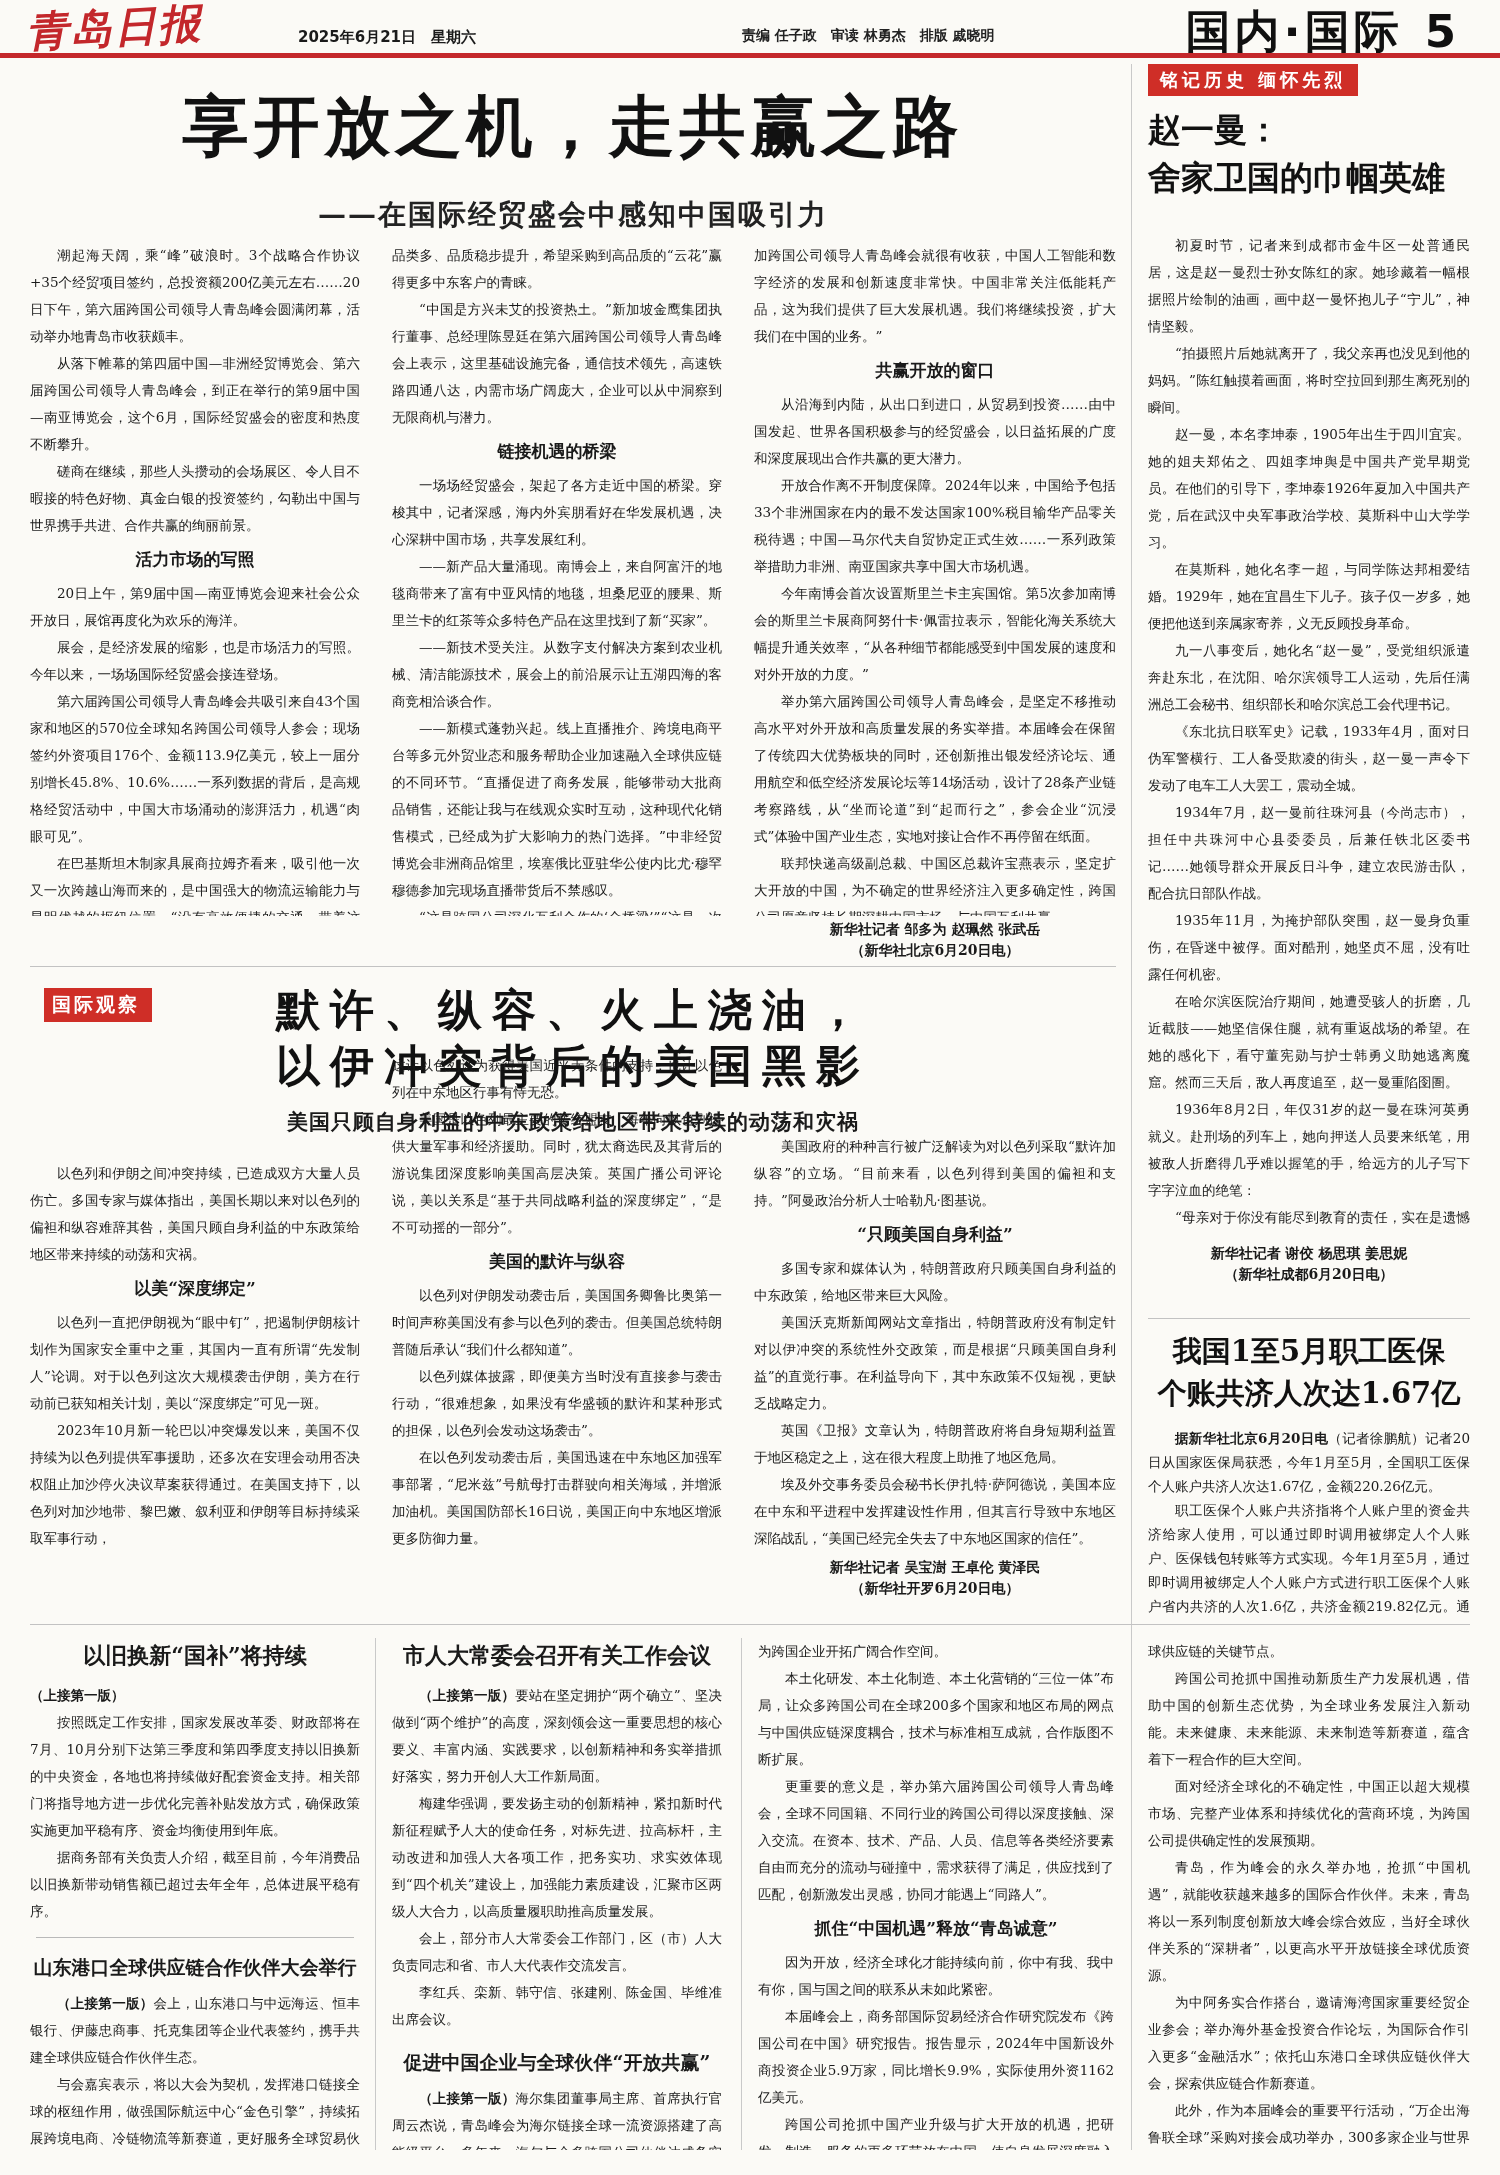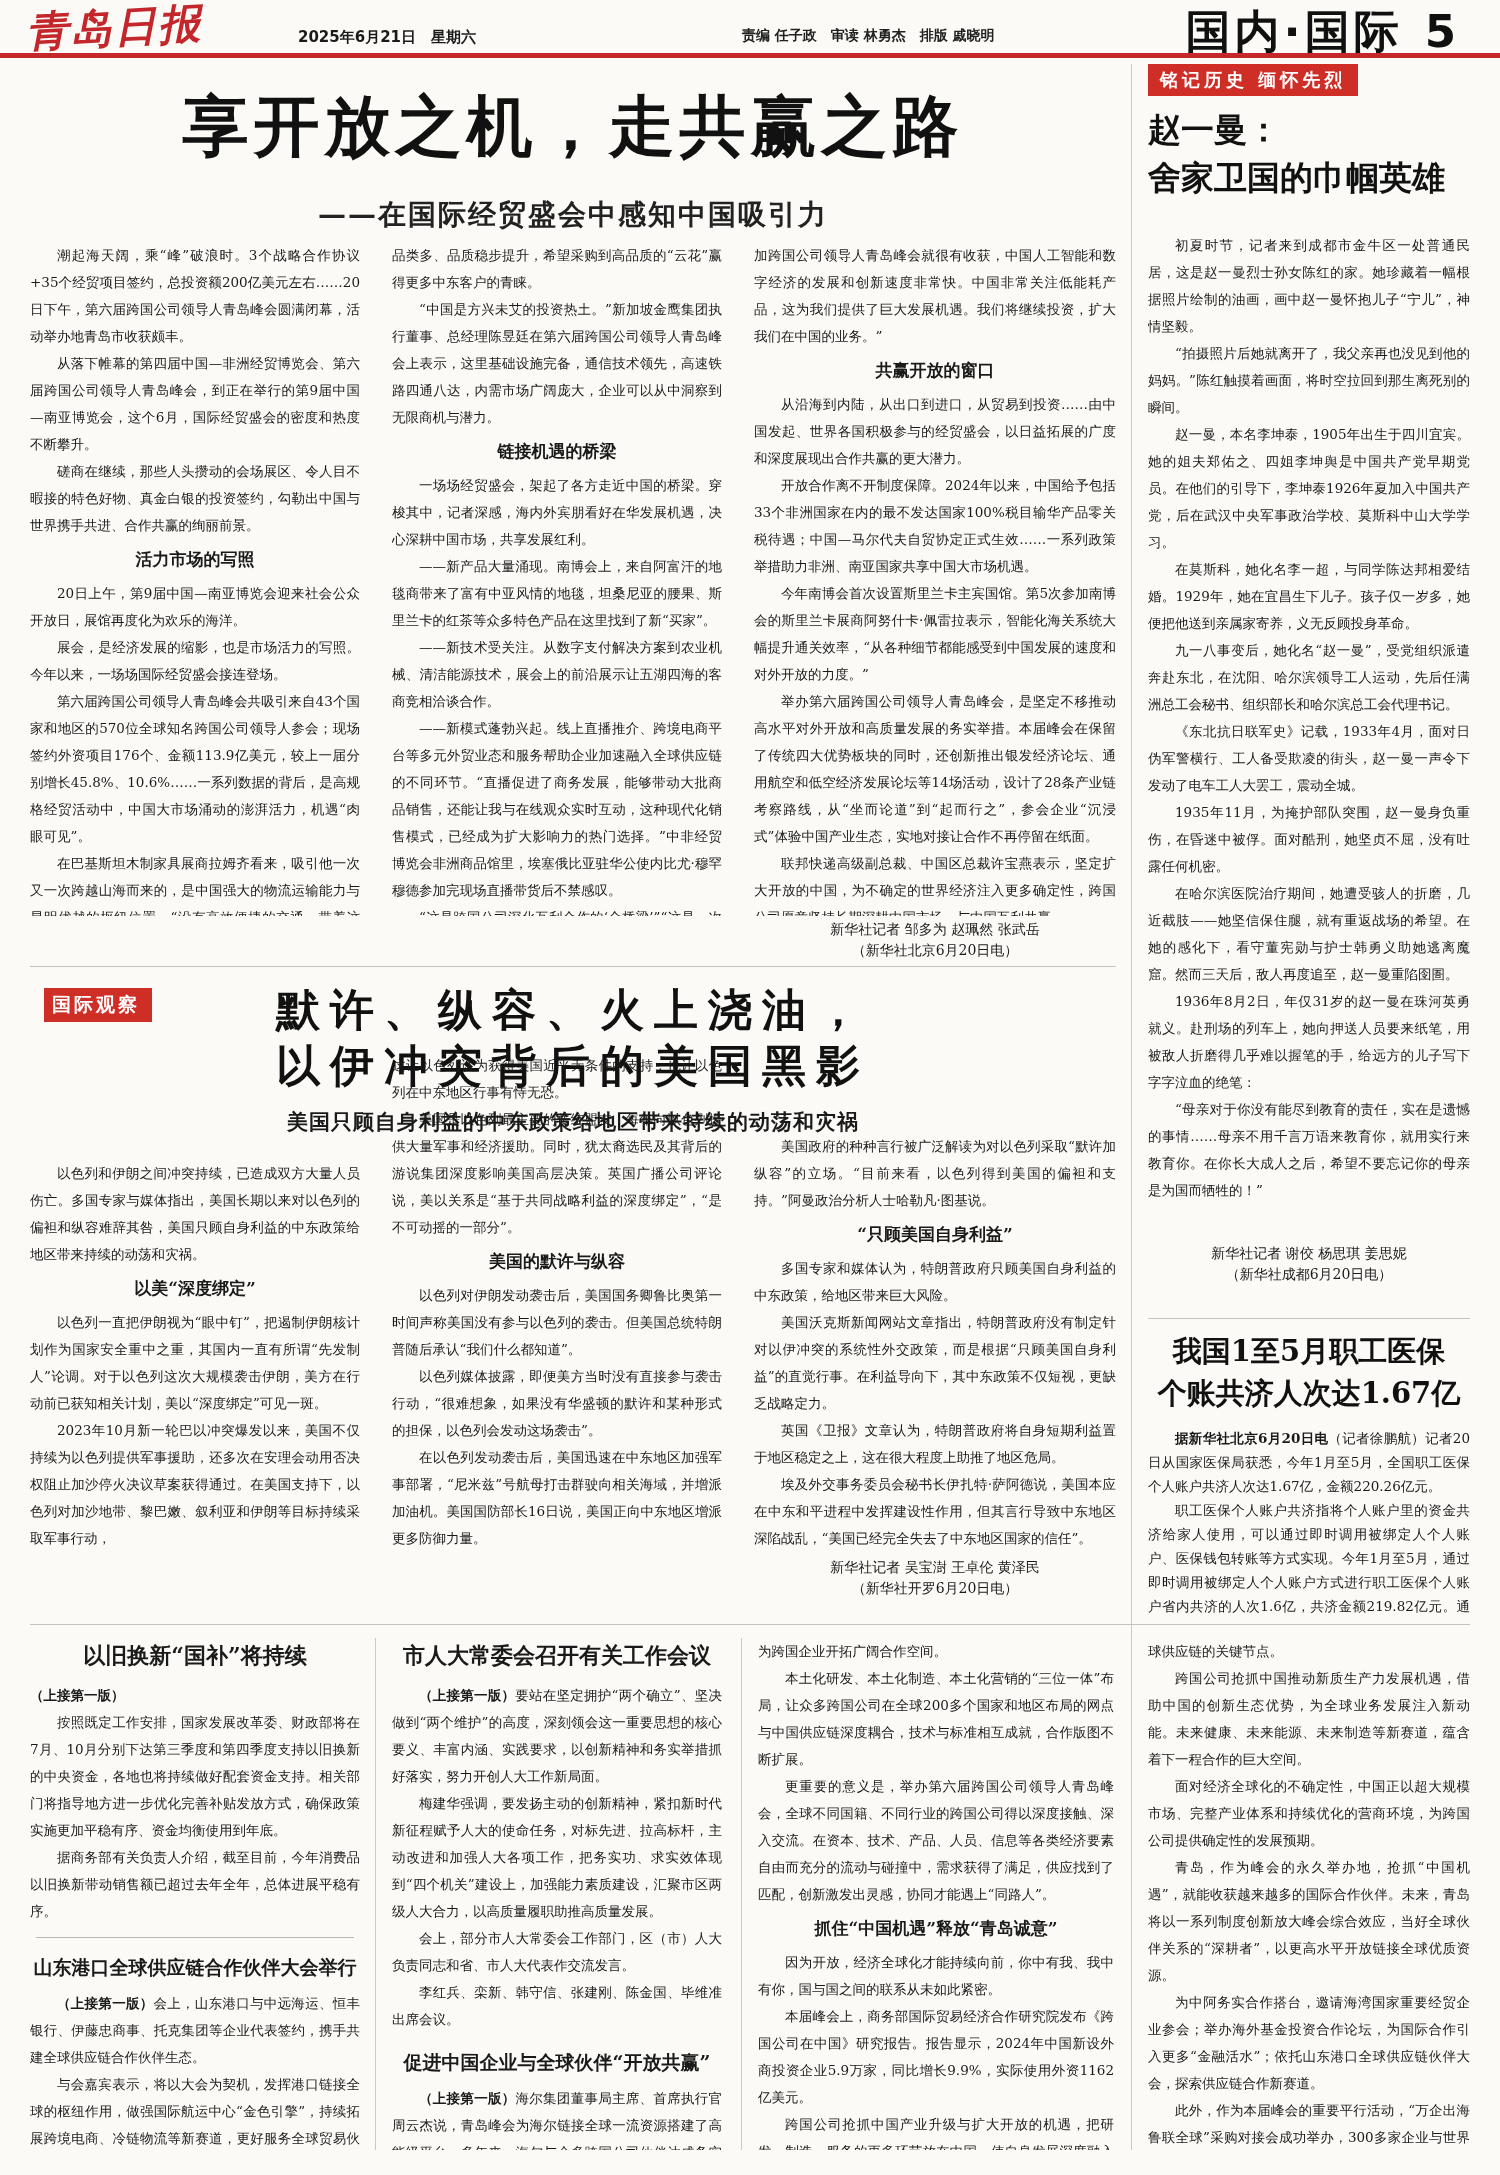--- a/index.html
+++ b/index.html
@@ -28,21 +28,21 @@
   .blk-p{text-indent:2em;}
   .blk-pc{text-indent:0;}
   .blk-lead{text-indent:2em;}
   .blk-lead b,.blk-jumpp b,.blk-jump{font-weight:bold;}
   .blk-jump{font-size:13.5px;line-height:27px;margin:0;text-indent:0;}
   .blk-jumpp{font-size:13.5px;line-height:27px;margin:0;text-indent:2em;}
   .blk-h2{font-size:17px;font-weight:bold;text-align:center;margin:9px 0;text-indent:0;}
   .blk-h1a{font-size:22px;font-weight:bold;text-align:center;margin:2px 0 12px;text-indent:0;line-height:30px;}
   .blk-h1b{font-size:19px;font-weight:bold;text-align:center;margin:16px 0 10px;text-indent:0;line-height:26px;}
   .blk-rule{border:none;border-top:1px solid #b9b9b9;margin:12px 6px;}
-  .byline-box p{font-size:14px;font-weight:normal;text-align:center;margin:3px 0;}
+  .byline-box p{font-size:14px;font-weight:bold;text-align:center;margin:3px 0;}
 
   
   #main-article{left:30px;top:70px;width:1086px;height:894px;}
   #main-article .h1{font-size:66px;letter-spacing:5px;margin-top:12px;}
   #main-article .sub{font-size:28px;font-weight:600;margin-top:24px;text-align:center;letter-spacing:2px;color:#222;}
   #main-body{left:0;top:172px;width:1086px;height:674px;gap:32px;}
   #main-body .col:nth-child(1){width:330px;}
   #main-body .col:nth-child(2){width:330px;}
   #main-body .col:nth-child(3){width:362px;}
   #main-byline{left:724px;top:848px;width:362px;}
@@ -174,20 +174,21 @@
   <span class="badge" id="rail-badge">铭记历史 缅怀先烈</span>
   <div class="h1">赵一曼：</div>
   <div class="h1" style="margin-top:0;">舍家卫国的巾帼英雄</div>
   <div class="abs" id="rail-body">
       <p class="blk-p">初夏时节，记者来到成都市金牛区一处普通民居，这是赵一曼烈士孙女陈红的家。她珍藏着一幅根据照片绘制的油画，画中赵一曼怀抱儿子“宁儿”，神情坚毅。</p>
       <p class="blk-p">“拍摄照片后她就离开了，我父亲再也没见到他的妈妈。”陈红触摸着画面，将时空拉回到那生离死别的瞬间。</p>
       <p class="blk-p">赵一曼，本名李坤泰，1905年出生于四川宜宾。她的姐夫郑佑之、四姐李坤舆是中国共产党早期党员。在他们的引导下，李坤泰1926年夏加入中国共产党，后在武汉中央军事政治学校、莫斯科中山大学学习。</p>
       <p class="blk-p">在莫斯科，她化名李一超，与同学陈达邦相爱结婚。1929年，她在宜昌生下儿子。孩子仅一岁多，她便把他送到亲属家寄养，义无反顾投身革命。</p>
       <p class="blk-p">九一八事变后，她化名“赵一曼”，受党组织派遣奔赴东北，在沈阳、哈尔滨领导工人运动，先后任满洲总工会秘书、组织部长和哈尔滨总工会代理书记。</p>
       <p class="blk-p">《东北抗日联军史》记载，1933年4月，面对日伪军警横行、工人备受欺凌的街头，赵一曼一声令下发动了电车工人大罢工，震动全城。</p>
+      <p class="blk-p">1934年7月，赵一曼前往珠河县（今尚志市），担任中共珠河中心县委委员，后兼任铁北区委书记……她领导群众开展反日斗争，建立农民游击队，配合抗日部队作战。</p>
       <p class="blk-p">1935年11月，为掩护部队突围，赵一曼身负重伤，在昏迷中被俘。面对酷刑，她坚贞不屈，没有吐露任何机密。</p>
       <p class="blk-p">在哈尔滨医院治疗期间，她遭受骇人的折磨，几近截肢——她坚信保住腿，就有重返战场的希望。在她的感化下，看守董宪勋与护士韩勇义助她逃离魔窟。然而三天后，敌人再度追至，赵一曼重陷囹圄。</p>
       <p class="blk-p">1936年8月2日，年仅31岁的赵一曼在珠河英勇就义。赴刑场的列车上，她向押送人员要来纸笔，用被敌人折磨得几乎难以握笔的手，给远方的儿子写下字字泣血的绝笔：</p>
       <p class="blk-p">“母亲对于你没有能尽到教育的责任，实在是遗憾的事情……母亲不用千言万语来教育你，就用实行来教育你。在你长大成人之后，希望不要忘记你的母亲是为国而牺牲的！”</p>
     </div>
   <div class="abs byline-box" id="rail-byline">
     <p>新华社记者 谢佼 杨思琪 姜思妮</p>
     <p>（新华社成都6月20日电）</p>
   </div>
 </div>

